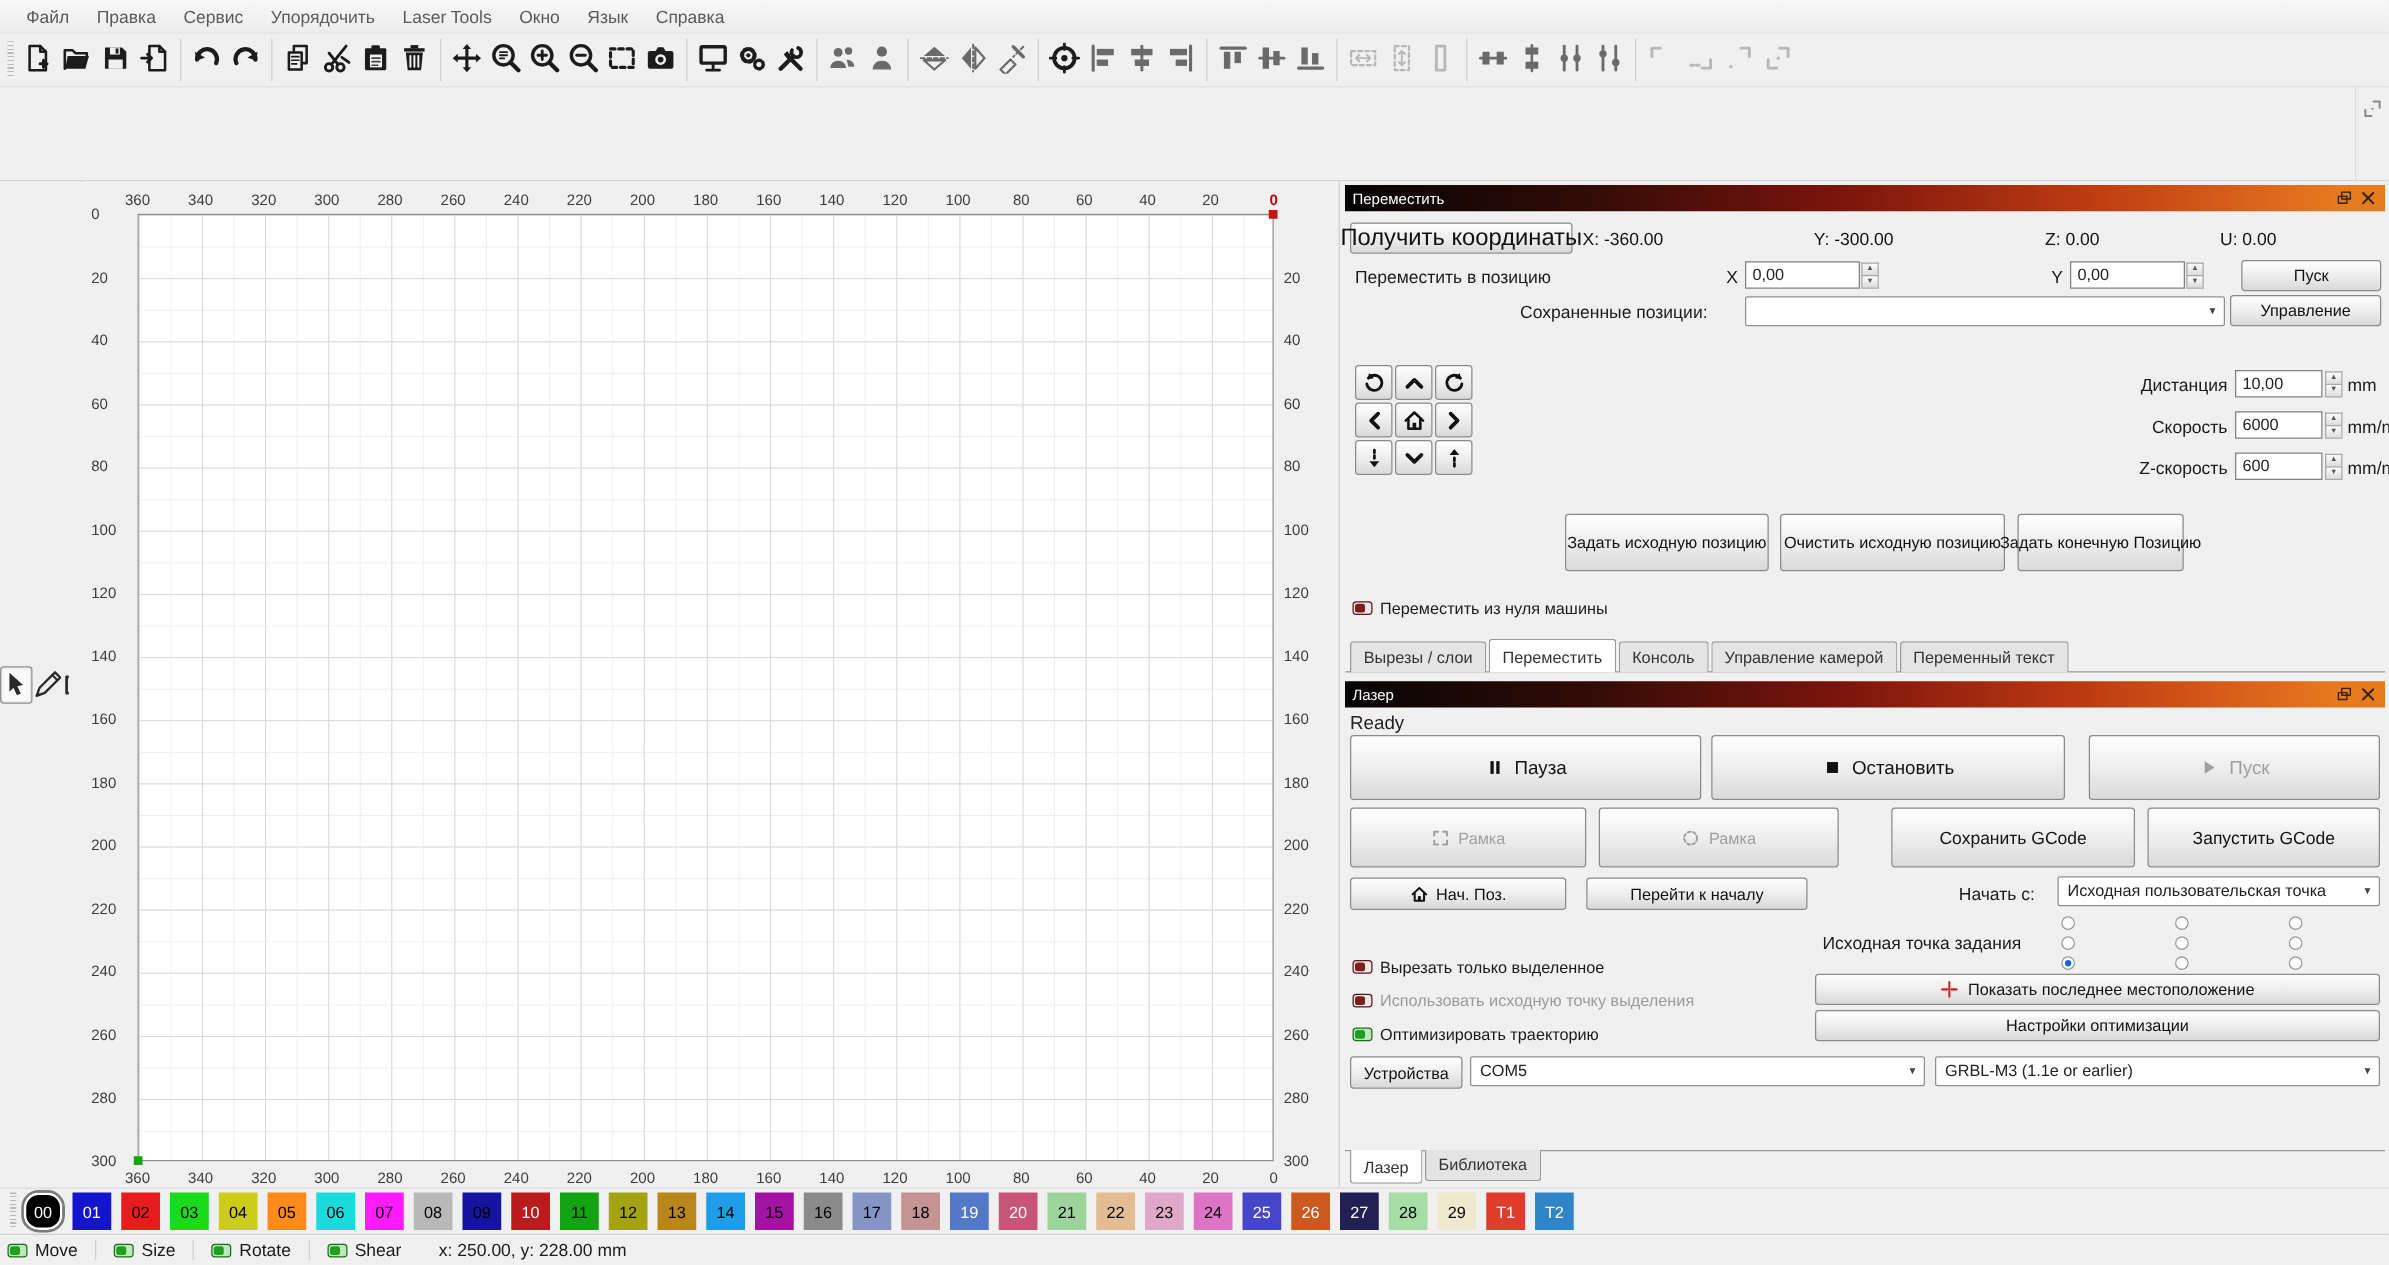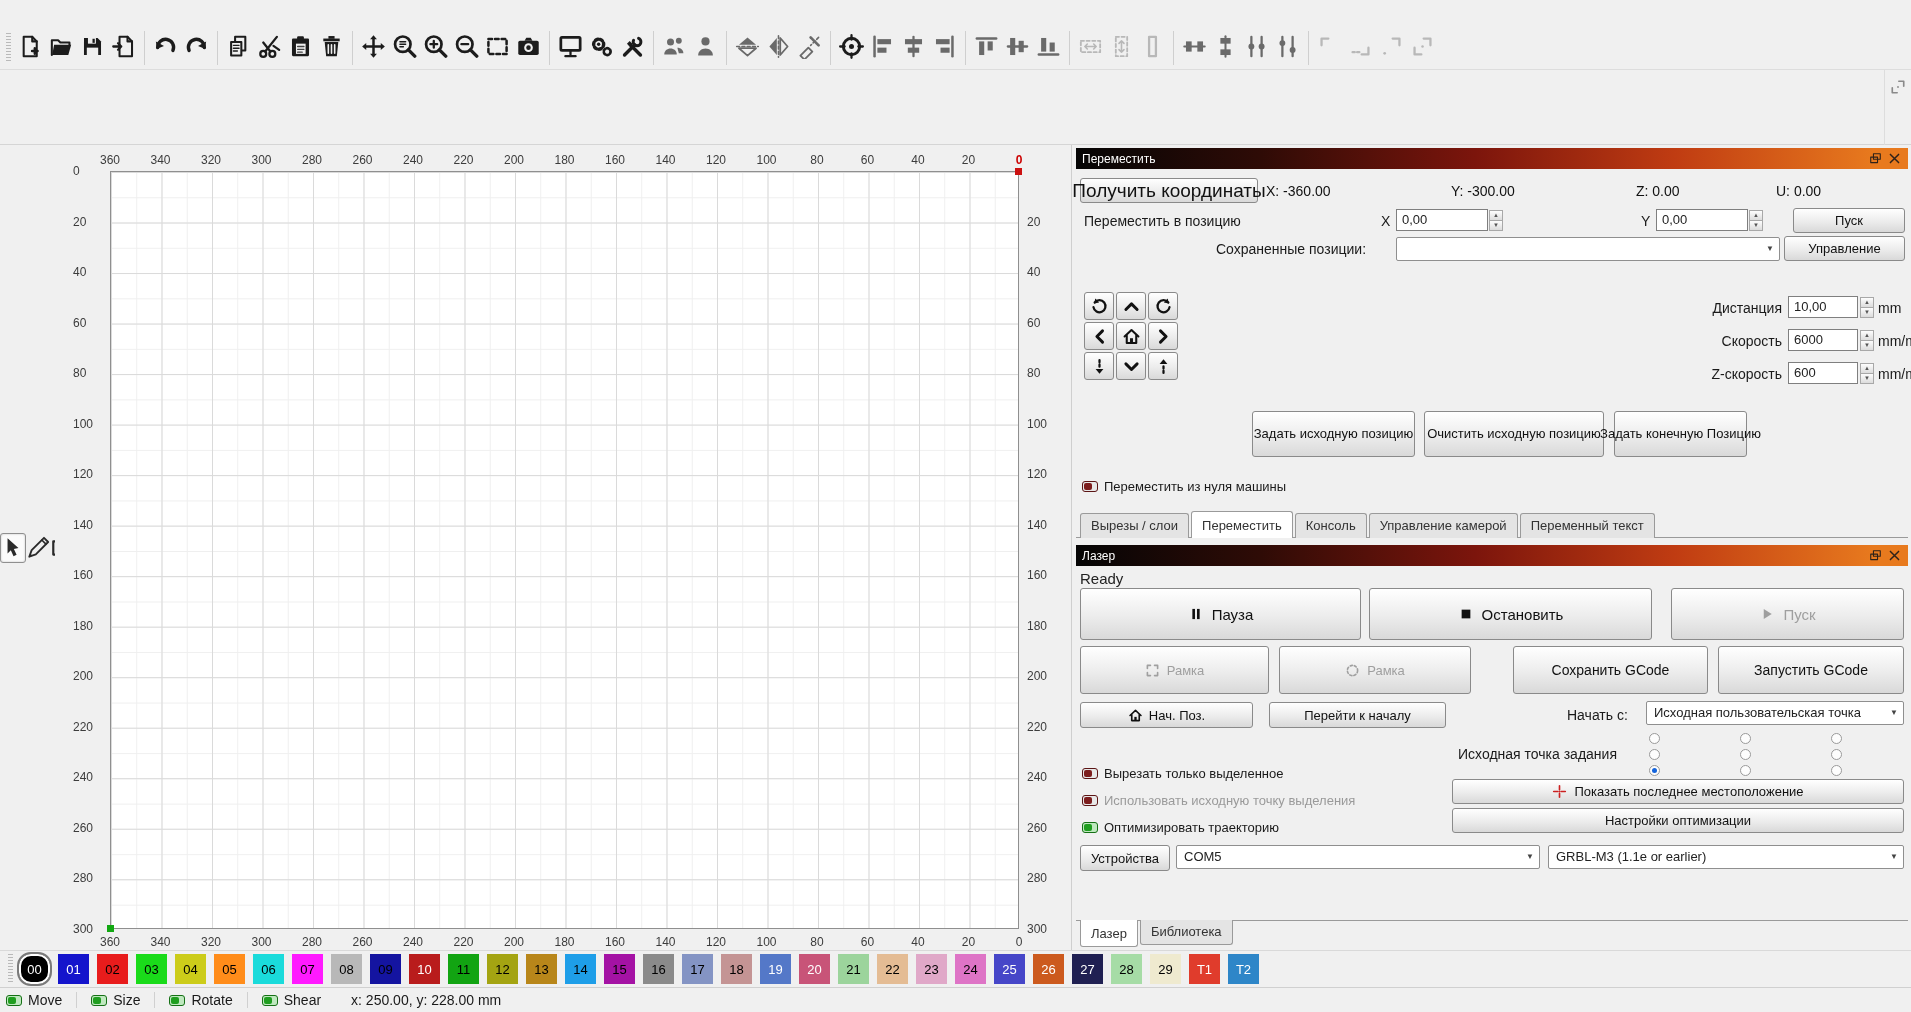--- a/index.html
+++ b/index.html
@@ -104,20 +104,30 @@
   .statusbar { position:absolute; left:0; top:987px; width:100%; height:25px; background:#f0f0f0; border-top:1px solid #d0d0d0; display:flex; align-items:center; padding-left:6px; font-size:14px; color:#1a1a1a; }
   .statusbar .mode { display:flex; align-items:center; gap:6px; margin-right:14px; }
   .statusbar .div { width:1px; height:16px; background:#d0d0d0; margin-right:14px; }
   .coords { margin-left:16px; }
 </style>
 </head>
 <body>
 
 <div class="app">
 
+  <div class="menubar" id="menubar">
+      <div class="menu-item">Файл</div>
+      <div class="menu-item">Правка</div>
+      <div class="menu-item">Сервис</div>
+      <div class="menu-item">Упорядочить</div>
+      <div class="menu-item">Laser Tools</div>
+      <div class="menu-item">Окно</div>
+      <div class="menu-item">Язык</div>
+      <div class="menu-item">Справка</div>
+    </div>
 
   <div class="toolbar-main" id="toolbar-main">
       <span class="grip"></span>
       <span class="tgroup">
         <span class="iconbtn">
           <span class="gicon"><svg viewBox="0 0 22 22" width="100%" height="100%" fill="none" stroke="currentColor" stroke-width="1.8" stroke-linecap="round" stroke-linejoin="round">
               <path d="M5 2.5h7.5l4 4V19.5H5z"></path>
               <path d="M12.5 2.5v4h4"></path>
               <path d="M14.8 12.6v4.8M12.4 15h4.8" stroke-width="2.2"></path>
             </svg></span>

